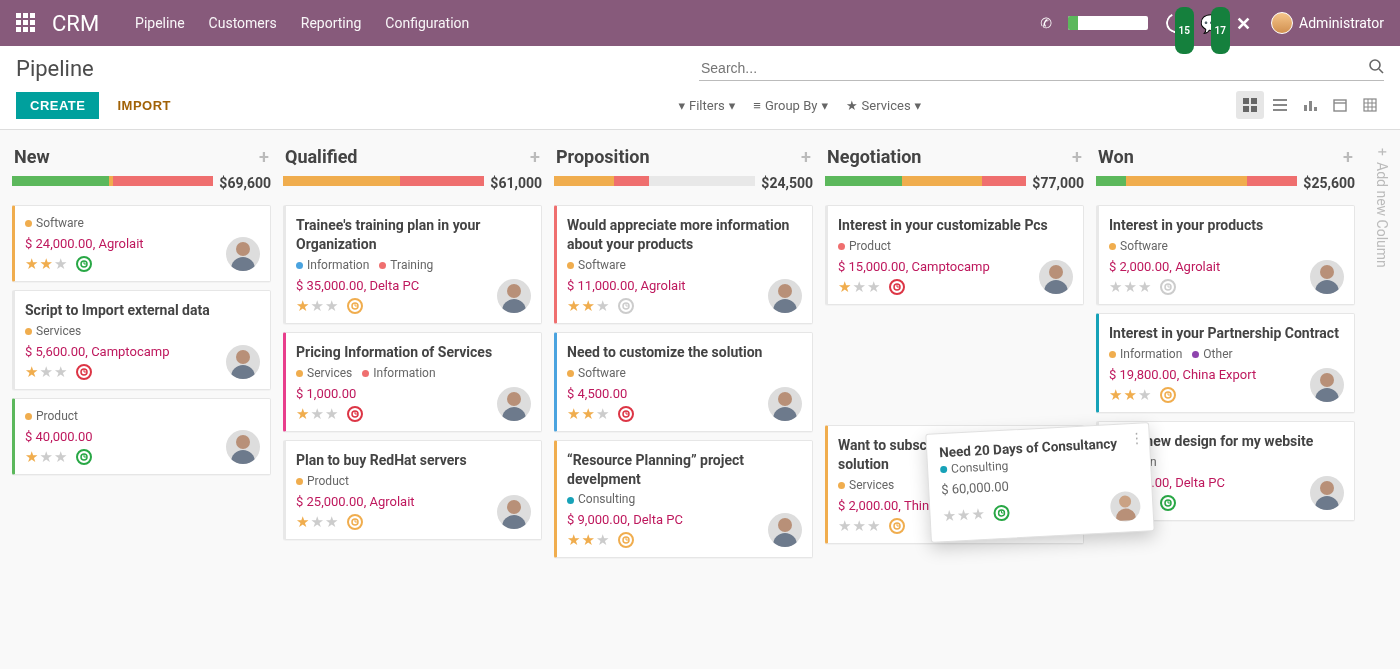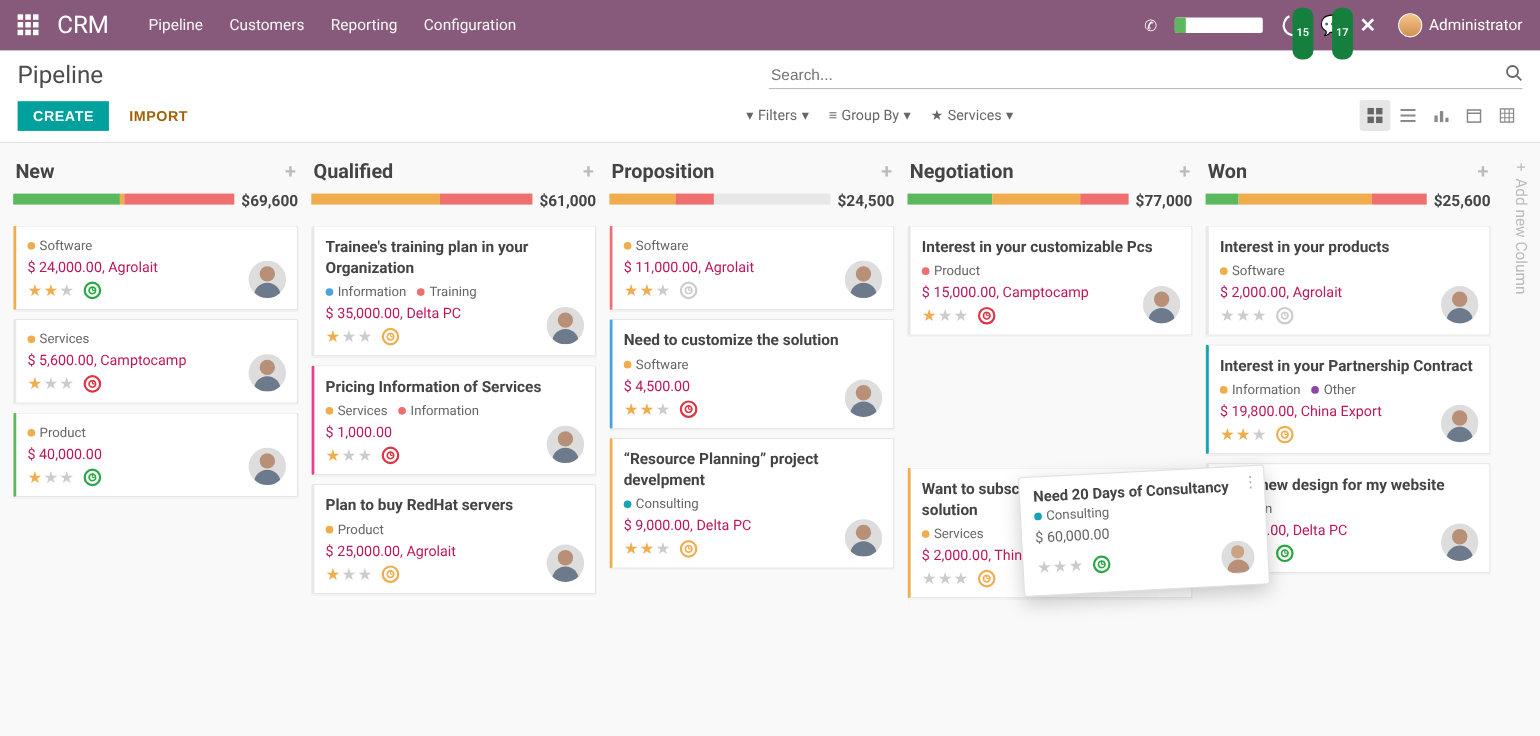--- a/index.html
+++ b/index.html
@@ -220,20 +220,21 @@
               <line x1="4" y1="4" x2="6" y2="4" stroke="#28a745" stroke-width="1"></line>
             </svg>
           </span>
       </div>
       <div class="avatar">
           <div class="head"></div>
           <div class="body"></div>
         </div>
       </div>
       <div class="card" style="border-left-color: rgb(232, 232, 232);">
+      <div class="title">Script to Import external data</div>
       <div class="tags"><span class="tag"><span class="dot" style="background:#f0ad4e"></span>Services</span></div>
       <div class="sub">$ 5,600.00, Camptocamp</div>
       <div class="footer">
         <span class="stars"><span class="on">★</span><span class="">★</span><span class="">★</span></span>
         <span class="status-ic" style="border-color:#dc3545;color:#dc3545">
             <svg width="8" height="8">
               <circle cx="4" cy="4" r="3" fill="none" stroke="#dc3545" stroke-width="1.5"></circle>
               <line x1="4" y1="4" x2="4" y2="1.5" stroke="#dc3545" stroke-width="1"></line>
               <line x1="4" y1="4" x2="6" y2="4" stroke="#dc3545" stroke-width="1"></line>
             </svg>
@@ -342,20 +343,21 @@
       <div class="coltotalwrap">
         <div class="colbar" style="flex: 1 1 0%;">
           <div class="seg" style="width: 30%; background: rgb(240, 173, 78);"></div>
           <div class="seg" style="width: 17%; background: rgb(239, 111, 111);"></div>
           <div class="seg" style="width: 53%; background: rgb(232, 232, 232);"></div>
         </div>
         <div class="totaltxt">$24,500</div>
       </div>
       <div style="height: 14px;"></div>
       <div class="card" style="border-left-color: rgb(239, 111, 111);">
+      <div class="title">Would appreciate more information about your products</div>
       <div class="tags"><span class="tag"><span class="dot" style="background:#f0ad4e"></span>Software</span></div>
       <div class="sub">$ 11,000.00, Agrolait</div>
       <div class="footer">
         <span class="stars"><span class="on">★</span><span class="on">★</span><span class="">★</span></span>
         <span class="status-ic" style="border-color:#ccc;color:#ccc">
             <svg width="8" height="8">
               <circle cx="4" cy="4" r="3" fill="none" stroke="#ccc" stroke-width="1.5"></circle>
               <line x1="4" y1="4" x2="4" y2="1.5" stroke="#ccc" stroke-width="1"></line>
               <line x1="4" y1="4" x2="6" y2="4" stroke="#ccc" stroke-width="1"></line>
             </svg>

